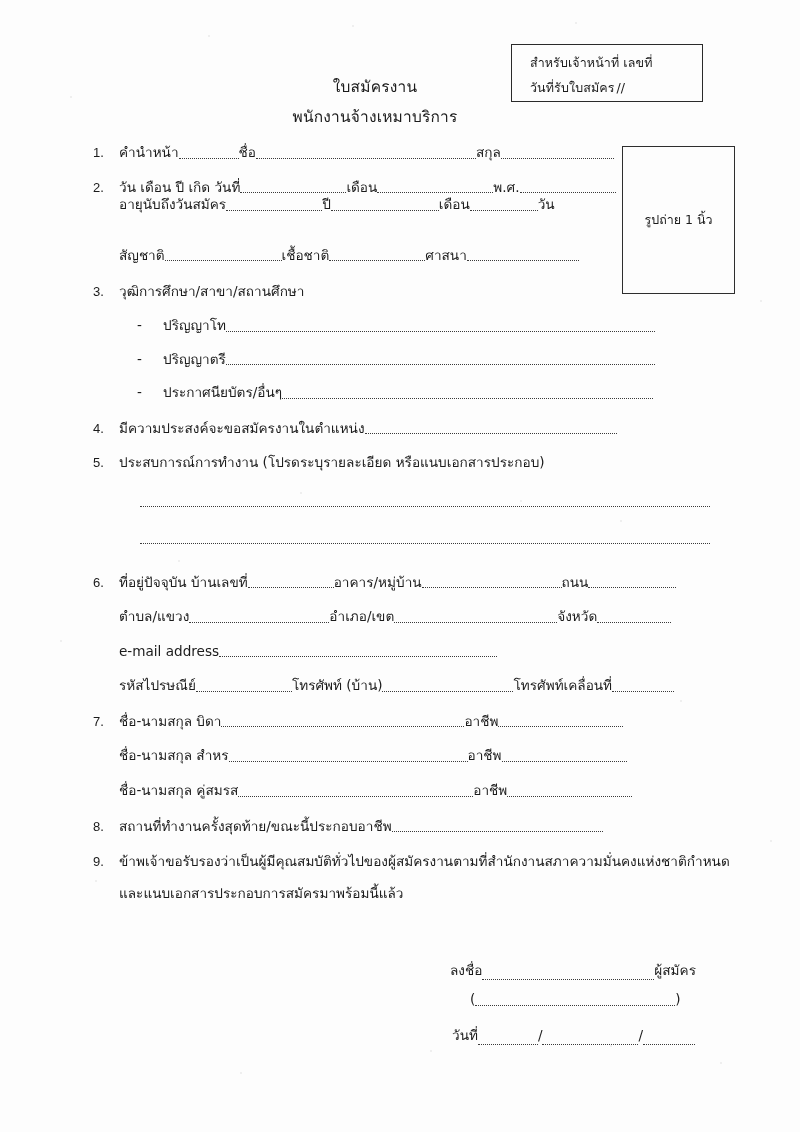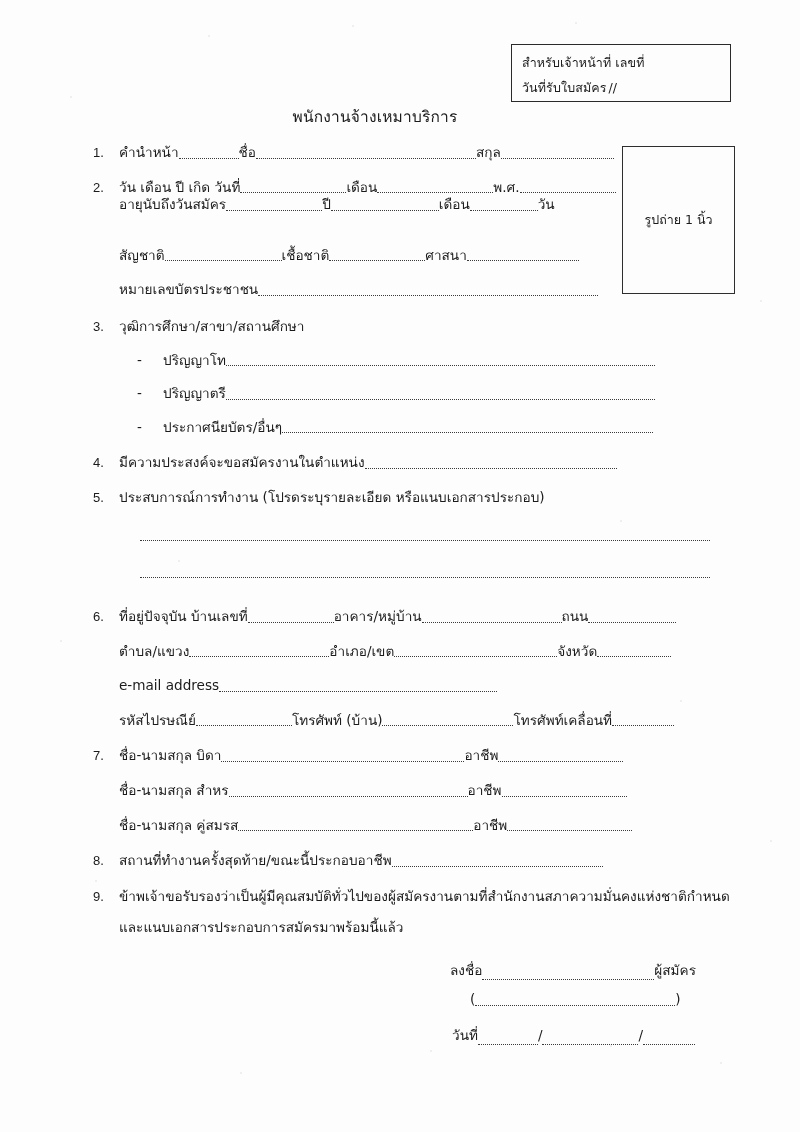--- a/index.html
+++ b/index.html
@@ -34,25 +34,25 @@
     height: 2px;
     background: #d9d9d9;
     border-radius: 50%;
   }
 
   
   .official-box {
     position: absolute;
     left: 511px;
     top: 44px;
-    width: 220px;
+    width: 192px;
     height: 58px;
     border: 1.6px solid #2a2a2a;
     box-sizing: border-box;
-    padding: 5px 8px 0 10px;
+    padding: 5px 8px 0 18px;
   }
   .official-line {
     font-size: 12.5px;
     line-height: 25px;
     white-space: nowrap;
     letter-spacing: 0.1px;
   }
   .official-line .lead { margin-right: 2px; }
 
   .doc-title {
@@ -168,20 +168,23 @@
 
   <div class="official-box">
     <div class="official-line">
       <span class="lead">สำหรับเจ้าหน้าที่  เลขที่</span><span class="dots" style="width:92px"></span>
     </div>
     <div class="official-line">
       <span class="lead">วันที่รับใบสมัคร</span><span class="dots" style="width:48px"></span><span>/</span><span class="dots" style="width:70px"></span><span>/</span><span class="dots" style="width:40px"></span>
     </div>
   </div>
 
+  <div class="doc-title">
+    <span class="title-shift">ใบสมัครงาน</span>
+  </div>
   <div class="doc-title sub">
     <span class="title-shift">พนักงานจ้างเหมาบริการ</span>
   </div>
 
   <div class="photo-box">
     <span>รูปถ่าย 1 นิ้ว</span>
   </div>
 
   <div class="form">
 
@@ -219,25 +222,20 @@
     <div class="row" style="margin-top:37px">
       <span class="indent"></span>
       <span class="lbl">สัญชาติ</span>
       <span class="dots" style="width:117px"></span>
       <span class="lbl">เชื้อชาติ</span>
       <span class="dots" style="width:96px"></span>
       <span class="lbl">ศาสนา</span>
       <span class="dots" style="width:112px"></span>
     </div>
 
-    <div class="row" style="margin-top:21px">
-      <span class="indent"></span>
-      <span class="lbl">หมายเลขบัตรประชาชน</span>
-      <span class="dots" style="width:340px"></span>
-    </div>
 
     <div class="row" style="margin-top:23px">
       <span class="num">3.</span>
       <span class="lbl">วุฒิการศึกษา/สาขา/สถานศึกษา</span>
     </div>
 
     <div class="row" style="margin-top:20px">
       <span class="indent-bullet">-</span>
       <span class="lbl">ปริญญาโท</span>
       <span class="dots" style="width:429px"></span>

